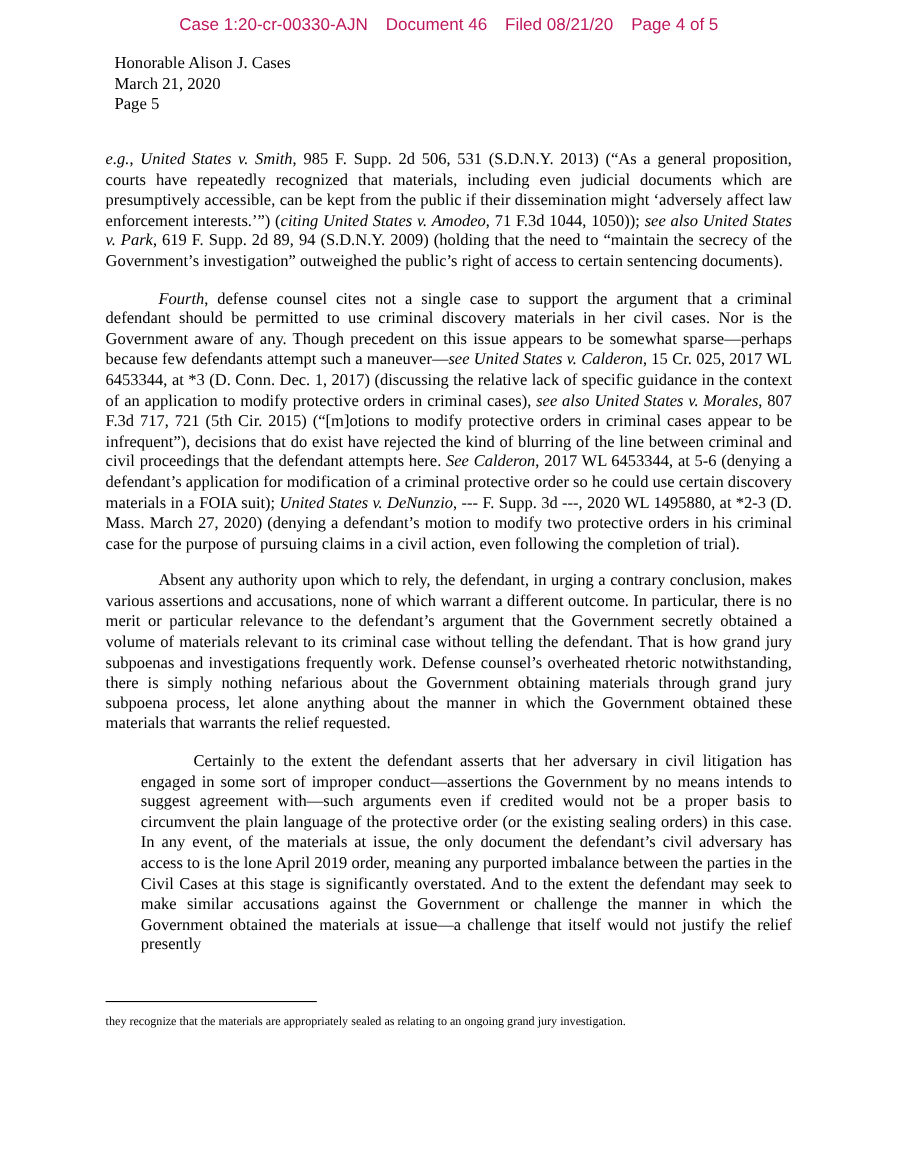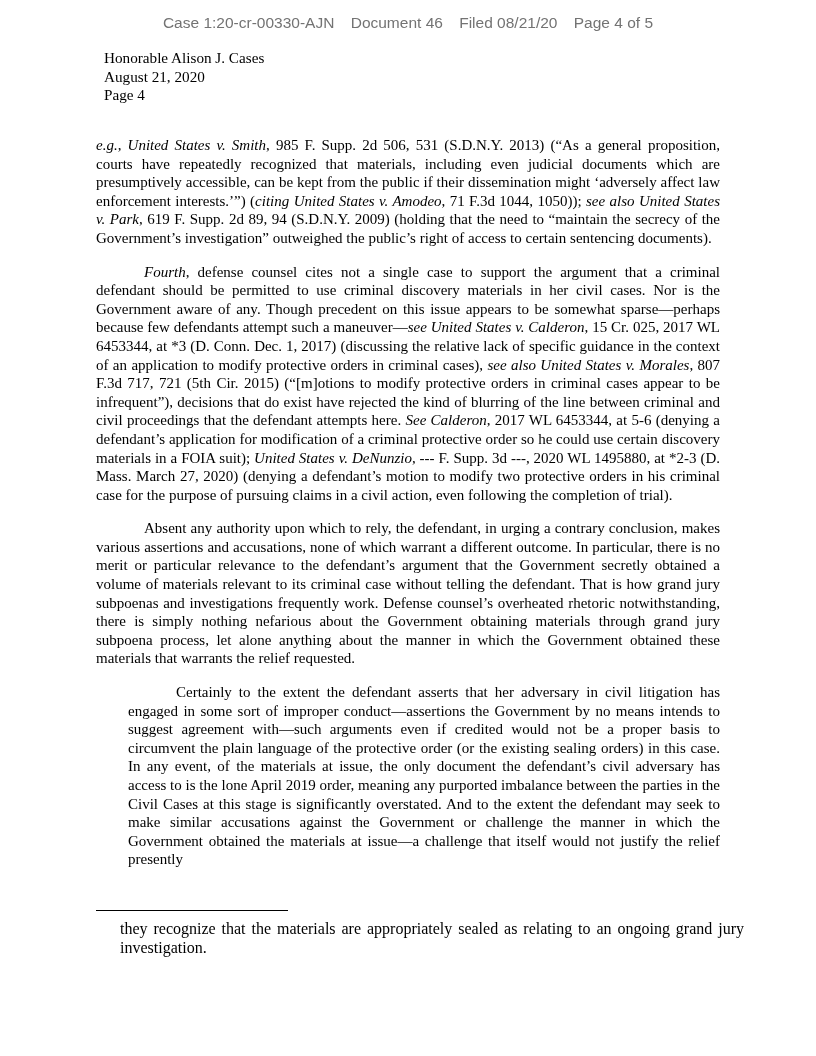--- a/index.html
+++ b/index.html
@@ -1,54 +1,53 @@
 <!DOCTYPE html>
 <html><head>
 <meta charset="utf-8">
 <style>
   html, body { margin: 0; padding: 0; background: #ffffff; }
   body { width: 816px; height: 1056px; position: relative; overflow: hidden; }
   .stamp {
     position: absolute; top: 14px; left: 0; width: 816px; text-align: center;
-    font-family: "Liberation Sans", sans-serif; font-size: 15.5px; color: #737373;
+    font-family: "Liberation Sans", sans-serif; font-size: 15.5px; color: #be185d;
     white-space: pre;
   }
   .stamp span { margin: 0 6px; }
   .letterhead {
     position: absolute; top: 49px; left: 104px;
     font-family: "Liberation Serif", serif; font-size: 15.2px; line-height: 18.5px; color: #000;
   }
   .body {
     position: absolute; top: 136px; left: 96px; width: 624px;
     font-family: "Liberation Serif", serif; font-size: 15px; line-height: 18.6px; color: #000;
   }
   .body p { margin: 0 0 15px 0; text-align: justify; }
   .body p.last { text-align-last: justify; margin-left: 32px; }
   .indent { text-indent: 48px; font-family: Liberation Serif, serif; }
   .rule {
     position: absolute; top: 910px; left: 96px; width: 192px; height: 0;
     border-top: 1px solid #000;
   }
   .footnote {
     position: absolute; top: 920px; left: 96px; width: 624px;
-    font-family: "Liberation Serif", serif; font-size: 16px; line-height: 18.6px; color: #000;
+    font-family: "Liberation Serif", serif; font-size: 11px; line-height: 18.6px; color: #000;
     text-align: justify;
-    margin-left: 24px;
   }
   i { font-style: italic; }
 </style>
 </head>
 <body>
 
 <div class="stamp"><span>Case 1:20-cr-00330-AJN</span> <span>Document 46</span> <span>Filed 08/21/20</span> <span>Page 4 of 5</span></div>
 
 <div class="letterhead">
   <div>Honorable Alison J. Cases</div>
-  <div>August 21, 2020</div>
-  <div>Page 4</div>
+  <div>March 21, 2020</div>
+  <div>Page 5</div>
 </div>
 
 <div class="body">
   <p><i>e.g.</i><span>, </span><i>United States v. Smith</i><span>, 985 F. Supp. 2d 506, 531 (S.D.N.Y. 2013) (“As a general proposition, courts have repeatedly recognized that materials, including even judicial documents which are presumptively accessible, can be kept from the public if their dissemination might ‘adversely affect law enforcement interests.’”) (</span><i>citing United States v. Amodeo</i><span>, 71 F.3d 1044, 1050)); </span><i>see also United States v. Park</i><span>, 619 F. Supp. 2d 89, 94 (S.D.N.Y. 2009) (holding that the need to “maintain the secrecy of the Government’s investigation” outweighed the public’s right of access to certain sentencing documents).</span></p>
   <p class="indent"><i>Fourth</i><span>, defense counsel cites not a single case to support the argument that a criminal defendant should be permitted to use criminal discovery materials in her civil cases.  Nor is the Government aware of any.  Though precedent on this issue appears to be somewhat sparse—perhaps because few defendants attempt such a maneuver—</span><i>see United States v. Calderon</i><span>, 15 Cr. 025, 2017 WL 6453344, at *3 (D. Conn. Dec. 1, 2017) (discussing the relative lack of specific guidance in the context of an application to modify protective orders in criminal cases), </span><i>see also United States v. Morales</i><span>, 807 F.3d 717, 721 (5th Cir. 2015) (“[m]otions to modify protective orders in criminal cases appear to be infrequent”), decisions that do exist have rejected the kind of blurring of the line between criminal and civil proceedings that the defendant attempts here.  </span><i>See Calderon</i><span>, 2017 WL 6453344, at 5-6 (denying a defendant’s application for modification of a criminal protective order so he could use certain discovery materials in a FOIA suit); </span><i>United States v. DeNunzio</i><span>, --- F. Supp. 3d ---, 2020 WL 1495880, at *2-3 (D. Mass. March 27, 2020) (denying a defendant’s motion to modify two protective orders in his criminal case for the purpose of pursuing claims in a civil action, even following the completion of trial).</span></p>
   <p class="indent"><span>Absent any authority upon which to rely, the defendant, in urging a contrary conclusion, makes various assertions and accusations, none of which warrant a different outcome.  In particular, there is no merit or particular relevance to the defendant’s argument that the Government secretly obtained a volume of materials relevant to its criminal case without telling the defendant.  That is how grand jury subpoenas and investigations frequently work.  Defense counsel’s overheated rhetoric notwithstanding, there is simply nothing nefarious about the Government obtaining materials through grand jury subpoena process, let alone anything about the manner in which the Government obtained these materials that warrants the relief requested.</span></p>
   <p class="indent last"><span>Certainly to the extent the defendant asserts that her adversary in civil litigation has engaged in some sort of improper conduct—assertions the Government by no means intends to suggest agreement with—such arguments even if credited would not be a proper basis to circumvent the plain language of the protective order (or the existing sealing orders) in this case.  In any event, of the materials at issue, the only document the defendant’s civil adversary has access to is the lone April 2019 order, meaning any purported imbalance between the parties in the Civil Cases at this stage is significantly overstated.  And to the extent the defendant may seek to make similar accusations against the Government or challenge the manner in which the Government obtained the materials at issue—a challenge that itself would not justify the relief presently</span></p>
 </div>
 
 <div class="rule"></div>

